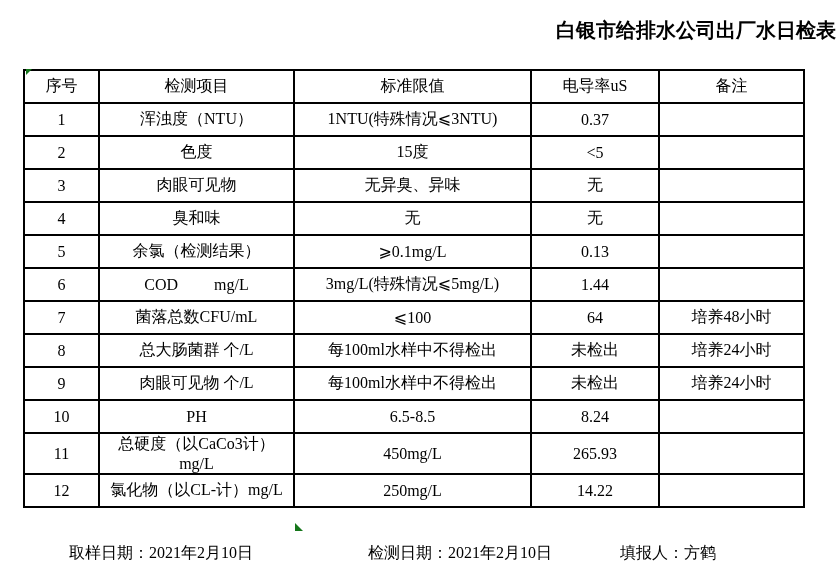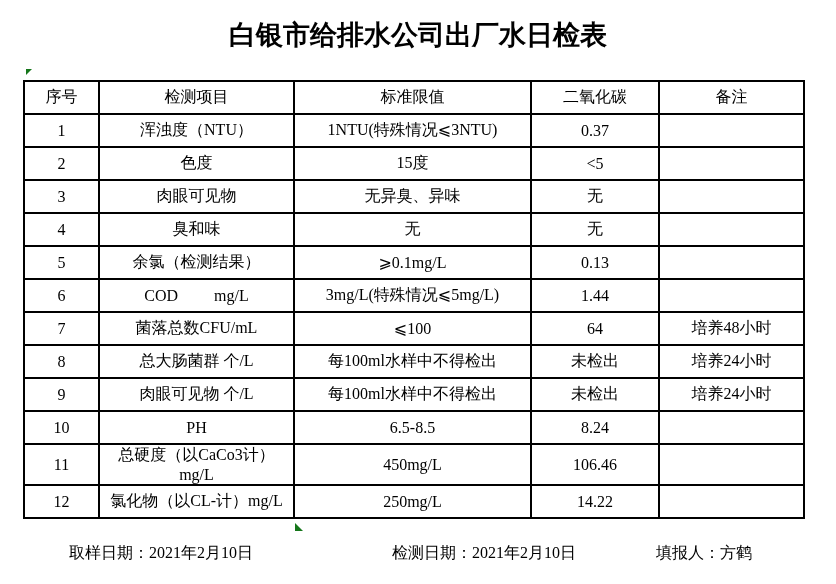--- a/index.html
+++ b/index.html
@@ -8,28 +8,28 @@
     background: #ffffff;
     color: #000000;
     position: relative;
     overflow: hidden;
     font-family: "Liberation Serif", "DejaVu Serif", serif;
   }
   .title {
     position: absolute;
     top: 17px; left: 0;
     width: 100%;
-    text-align: center;
-    font-size: 27px;
+    text-align: right;
+    font-size: 20px;
     font-weight: bold;
     white-space: nowrap;
   }
   table {
     position: absolute;
-    left: 23px; top: 80px;
+    left: 23px; top: 69px;
     width: 780px;
     border-collapse: collapse;
     table-layout: fixed;
   }
   th, td {
     border: 2px solid #000000;
     height: 31px;
     padding: 0 2px;
     text-align: center;
     vertical-align: middle;
@@ -39,22 +39,22 @@
     overflow: hidden;
   }
   .footer {
     position: absolute;
     top: 543px; left: 0;
     width: 836px; height: 22px;
     font-size: 16px;
   }
   .footer .chunk { position: absolute; top: 0; white-space: nowrap; }
   .f1 { left: 69px; }
-  .f2 { left: 368px; margin-left: 24px; }
-  .f3 { left: 656px; }
+  .f2 { left: 368px; }
+  .f3 { left: 620px; }
   .tri-tl {
     position: absolute;
     left: 26px; top: 69px;
     width: 0; height: 0;
     border-top: 6px solid #15761a;
     border-right: 6px solid transparent;
   }
   .tri-b {
     position: absolute;
     left: 295px; top: 523px;
@@ -74,21 +74,21 @@
     <col style="width:195px">
     <col style="width:237px">
     <col style="width:128px">
     <col style="width:145px">
   </colgroup>
   <thead>
     <tr>
       <th>序号</th>
       <th>检测项目</th>
       <th>标准限值</th>
-      <th>二氧化碳</th>
+      <th>电导率uS</th>
       <th>备注</th>
     </tr>
   </thead>
   <tbody>
       <tr>
         <td>1</td>
         <td>浑浊度（NTU）</td>
         <td>1NTU(特殊情况⩽3NTU)</td>
         <td>0.37</td>
         <td></td>
@@ -153,21 +153,21 @@
         <td>10</td>
         <td>PH</td>
         <td>6.5-8.5</td>
         <td>8.24</td>
         <td></td>
       </tr>
       <tr>
         <td>11</td>
         <td>总硬度（以CaCo3计）mg/L</td>
         <td>450mg/L</td>
-        <td>106.46</td>
+        <td>265.93</td>
         <td></td>
       </tr>
       <tr>
         <td>12</td>
         <td>氯化物（以CL-计）mg/L</td>
         <td>250mg/L</td>
         <td>14.22</td>
         <td></td>
       </tr>
     </tbody>

